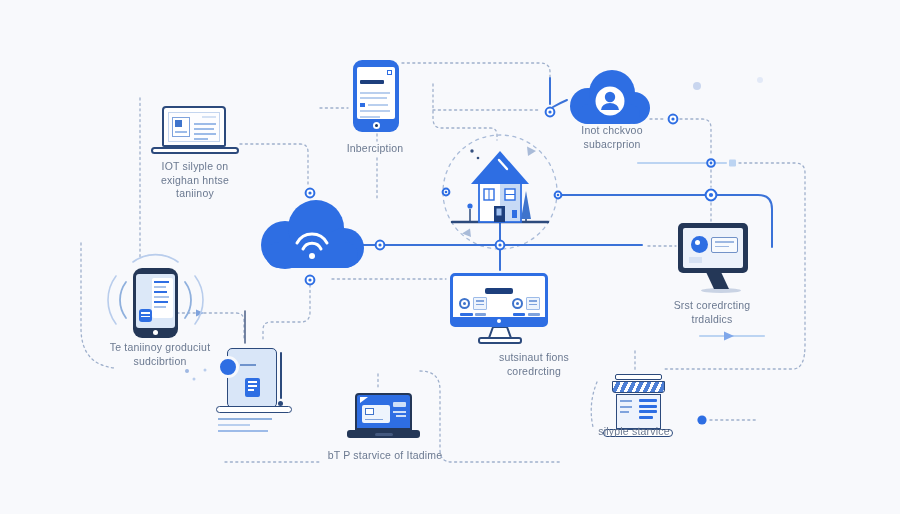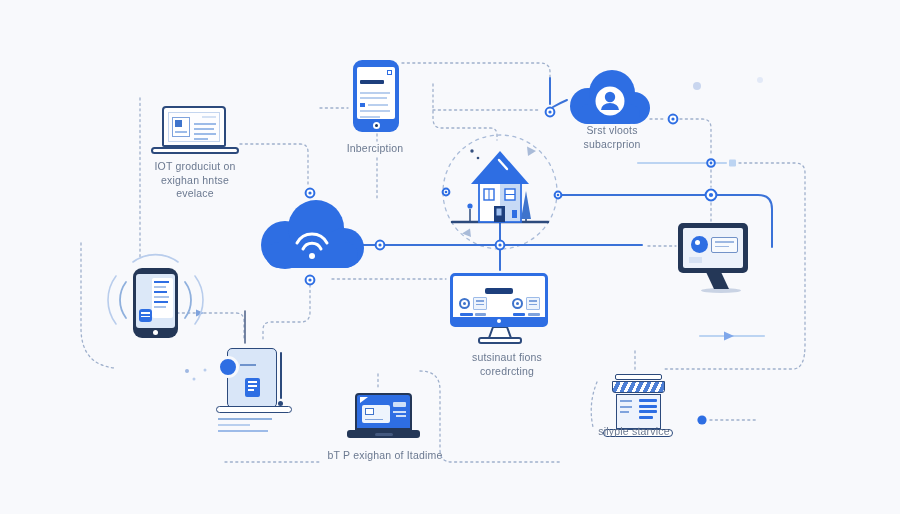--- a/index.html
+++ b/index.html
@@ -376,35 +376,43 @@
           <b></b>
           <b></b>
           <b></b>
           <b style="width:14px"></b>
         </div>
     </div>
     <div class="store-base"></div>
   </div>
 
   <div class="lbl" style="left:195px;top:160px">
-    <span>IOT groduciut on</span>
+    <span>IOT silyple on</span>
     <span>exighan hntse</span>
-    <span>evelace</span>
+    <span>taniinoy</span>
   </div>
   <div class="lbl" style="left:375px;top:142px">
     <span>Inberciption</span>
   </div>
   <div class="lbl" style="left:612px;top:124px">
-    <span>Srst vloots</span>
+    <span>Inot chckvoo</span>
     <span>subacrprion</span>
   </div>
-  <div class="lbl" style="left:507px;top:351px">
+  <div class="lbl" style="left:534px;top:351px">
     <span>sutsinaut fions</span>
     <span>coredrcting</span>
   </div>
+  <div class="lbl" style="left:712px;top:299px">
+    <span>Srst coredrcting</span>
+    <span>trdaldics</span>
+  </div>
+  <div class="lbl" style="left:160px;top:341px">
+    <span>Te taniinoy groduciut</span>
+    <span>sudcibrtion</span>
+  </div>
   <div class="lbl" style="left:385px;top:449px">
-    <span>bT P exighan of Itadime</span>
+    <span>bT P starvice of Itadime</span>
   </div>
   <div class="lbl" style="left:634px;top:425px">
     <span>silyple starvice</span>
   </div>
 
 </div>
 
 </body></html>

